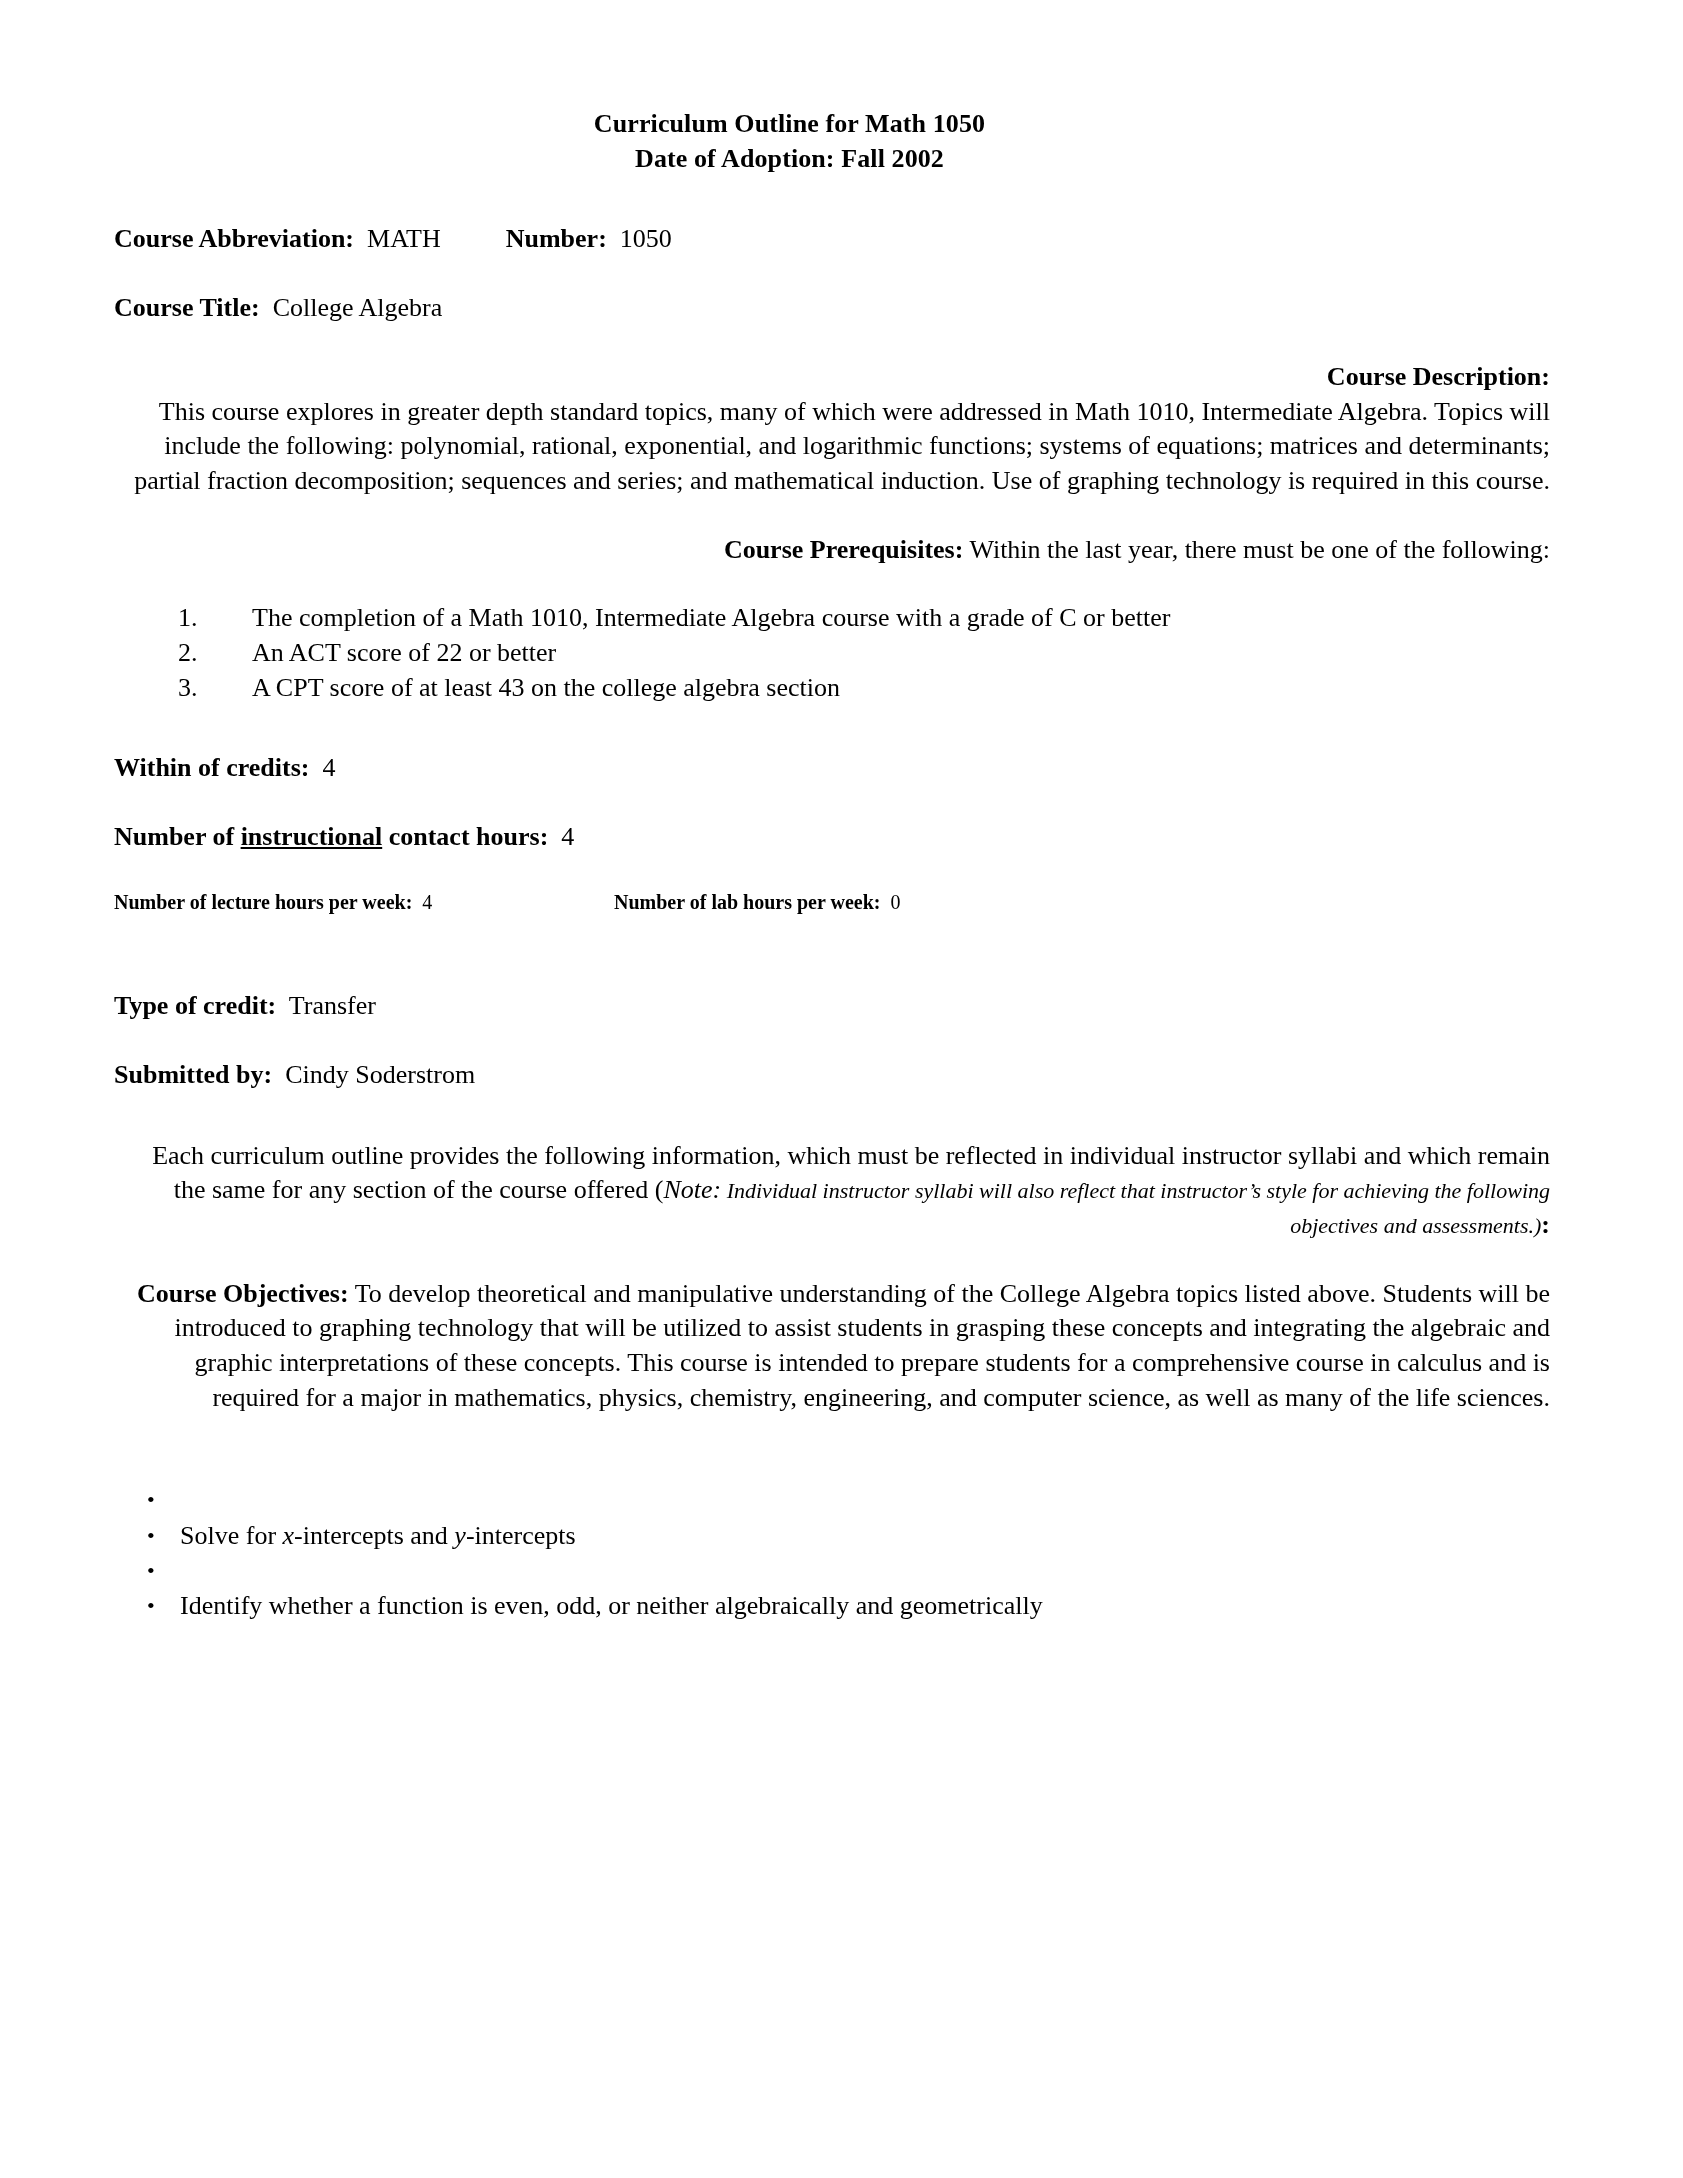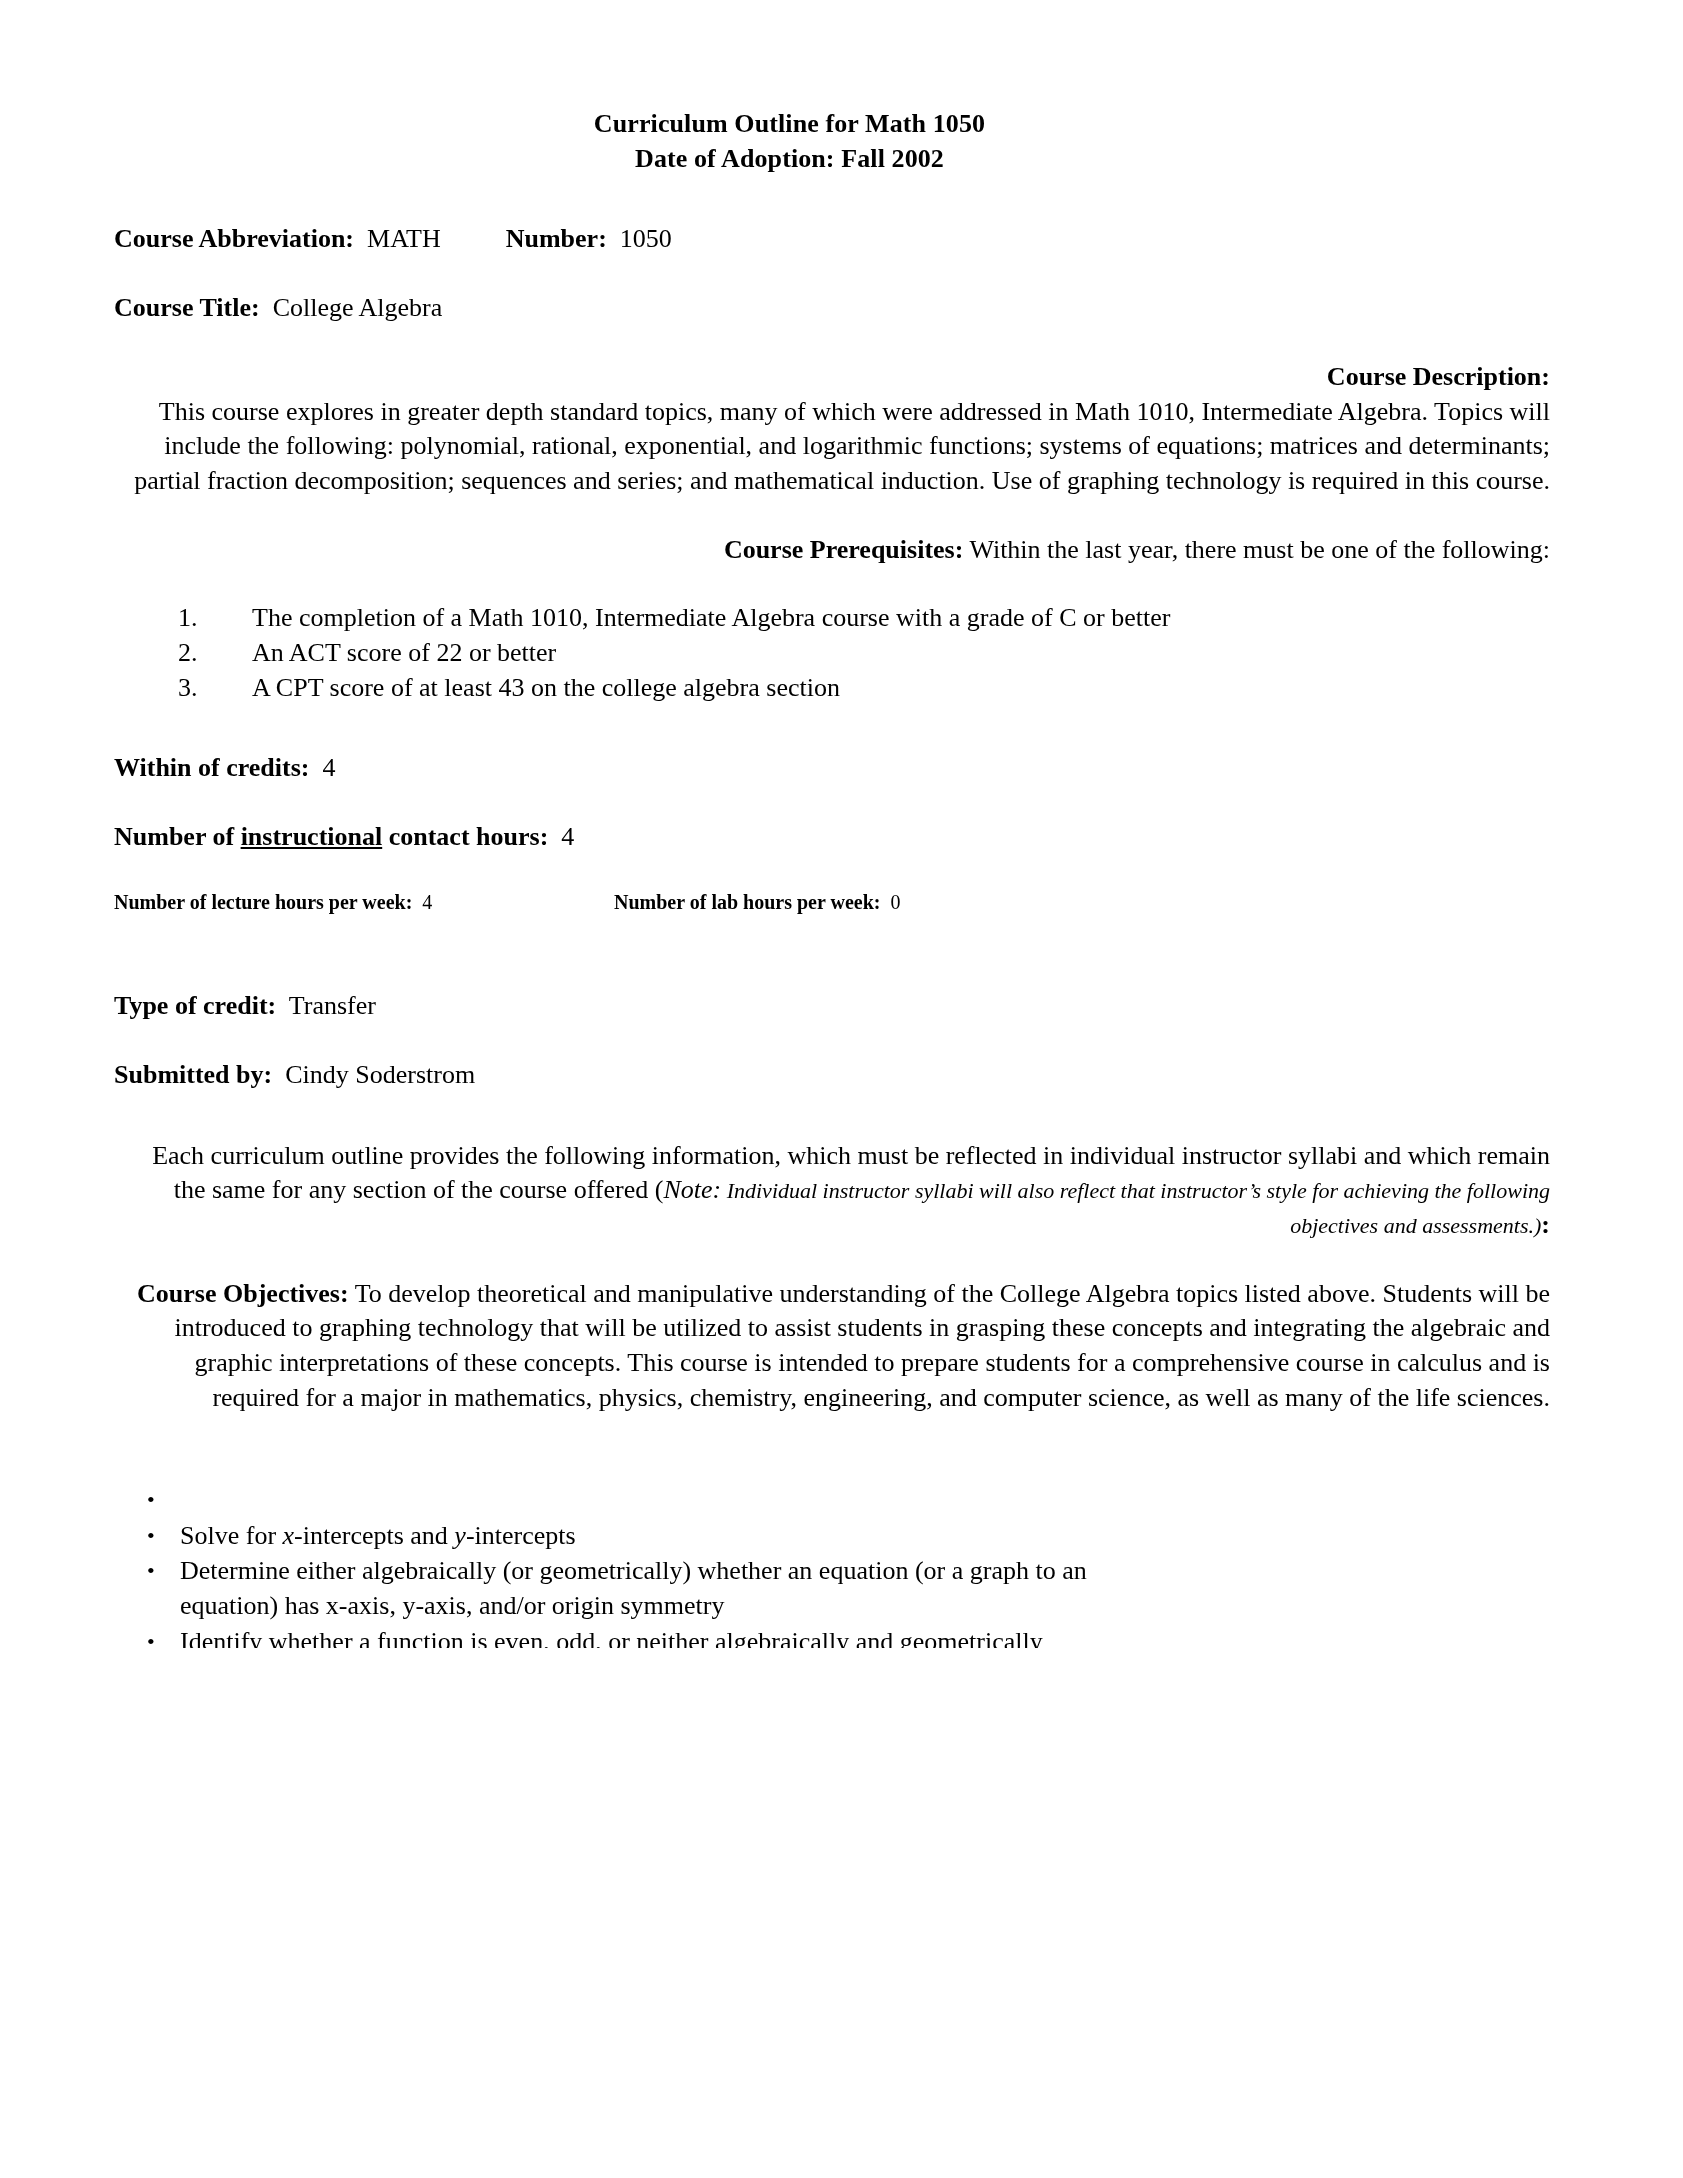--- a/index.html
+++ b/index.html
@@ -211,21 +211,20 @@
     <ul class="objectives">
       <li>
         <span class="bullet">•</span>
       </li>
       <li>
         <span class="bullet">•</span>
         <span class="txt"><span>Solve for </span><span class="note-it">x</span><span>-intercepts and </span><span class="note-it">y</span><span>-intercepts</span></span>
       </li>
       <li>
         <span class="bullet">•</span>
-        <span class="txt">Determine either algebraically (or geometrically) whether an equation (or a graph to an equation) has x-axis, y-axis, and/or origin symmetry</span>
       </li>
       <li>
         <span class="bullet">•</span>
         <span class="txt">Identify whether a function is even, odd, or neither algebraically and geometrically</span>
       </li>
     </ul>
 
   </div>
 
   <div class="footer">

